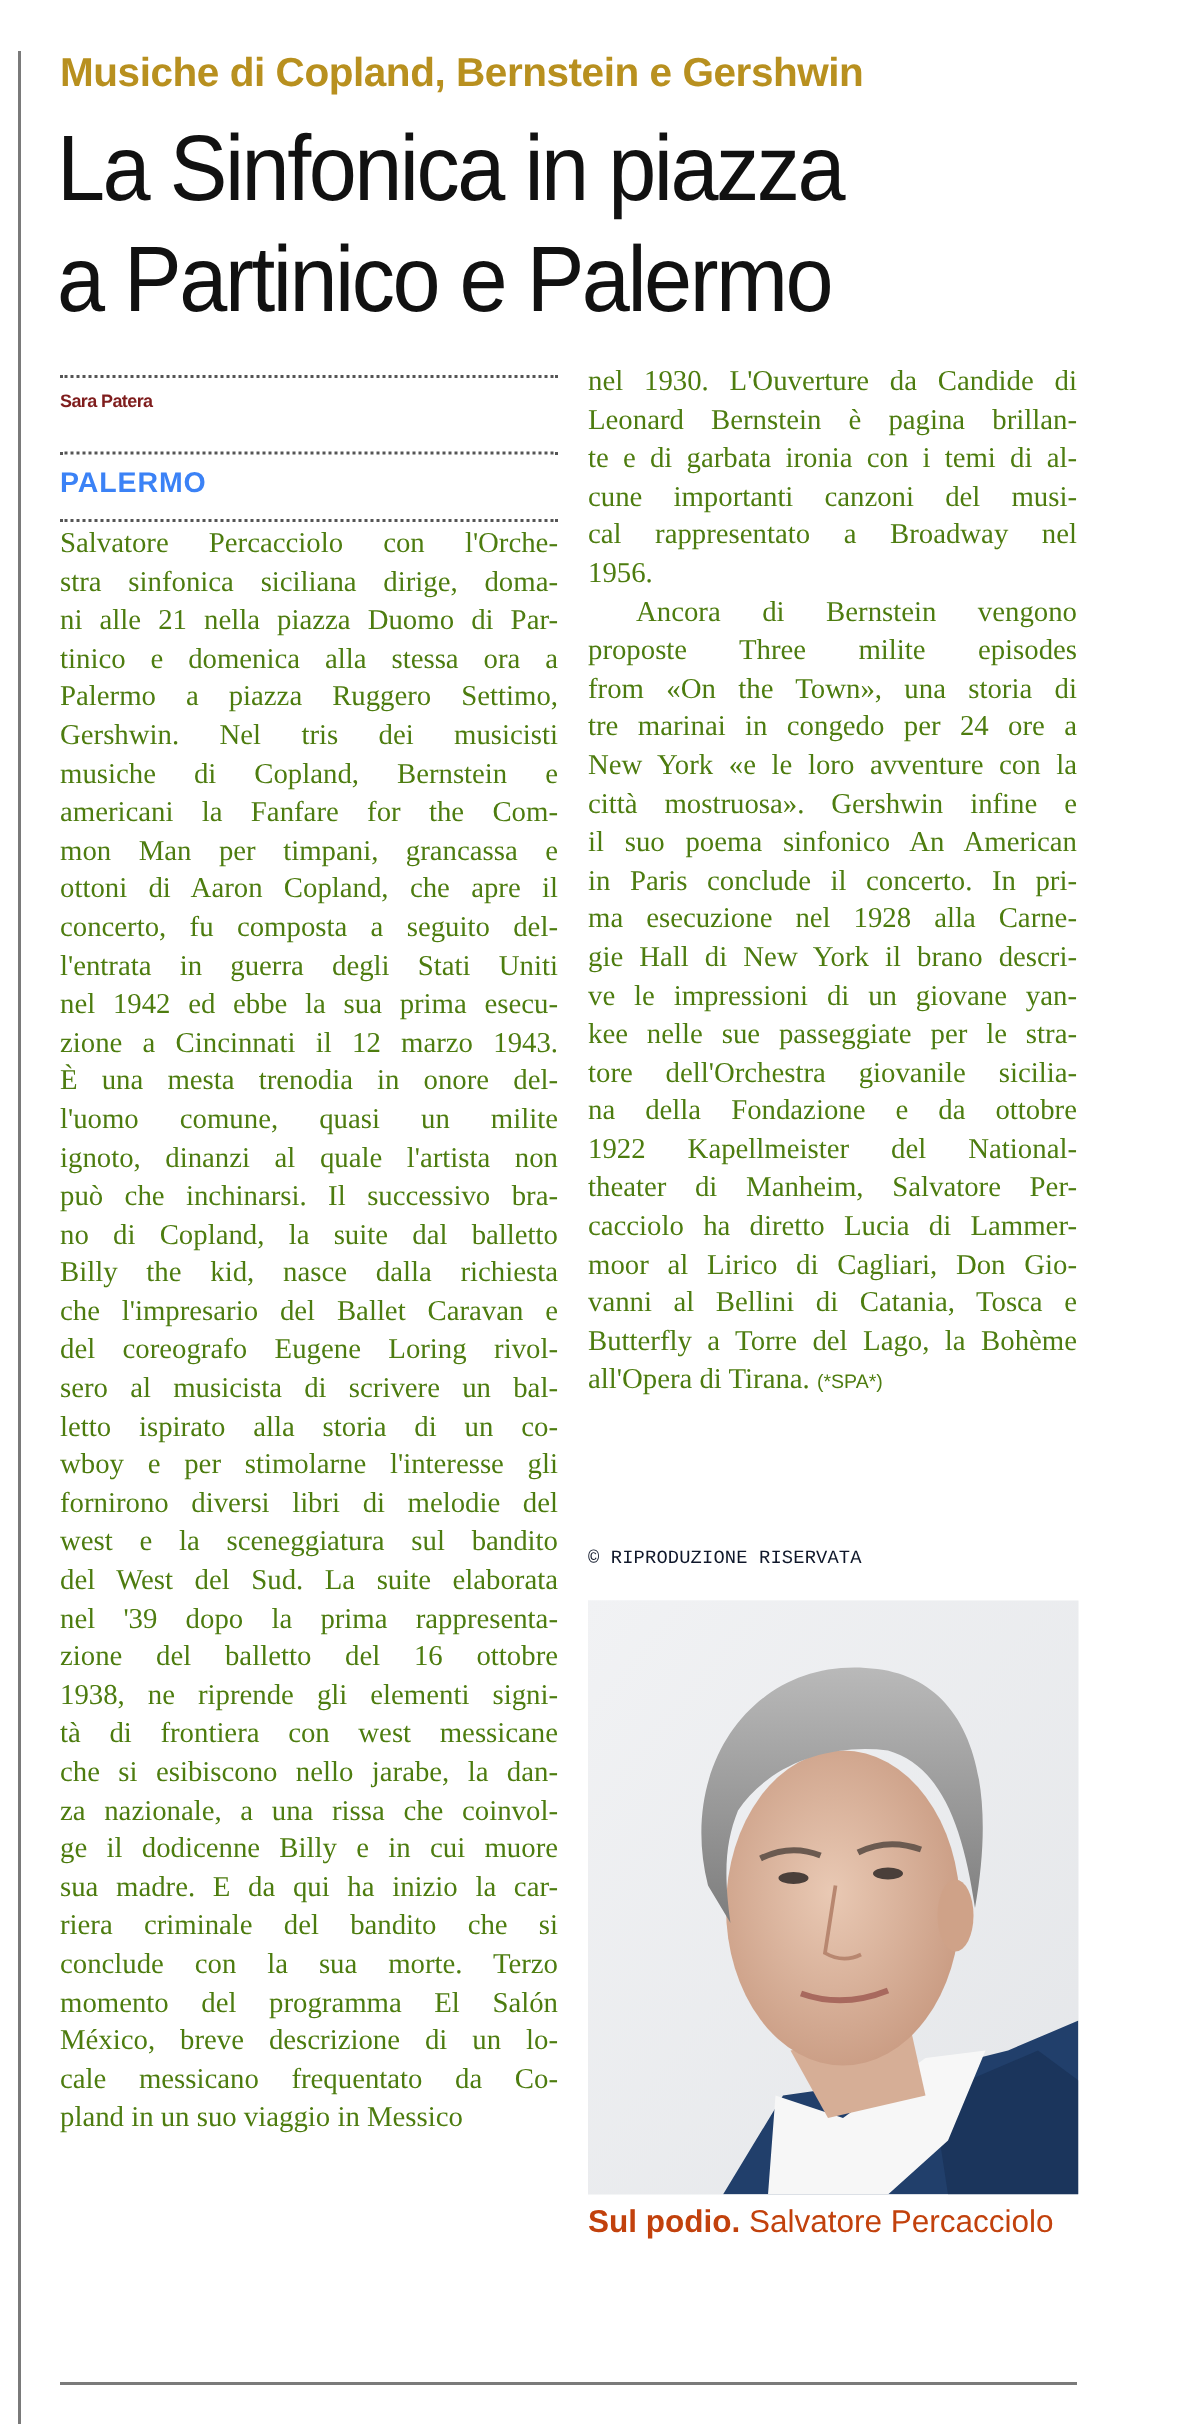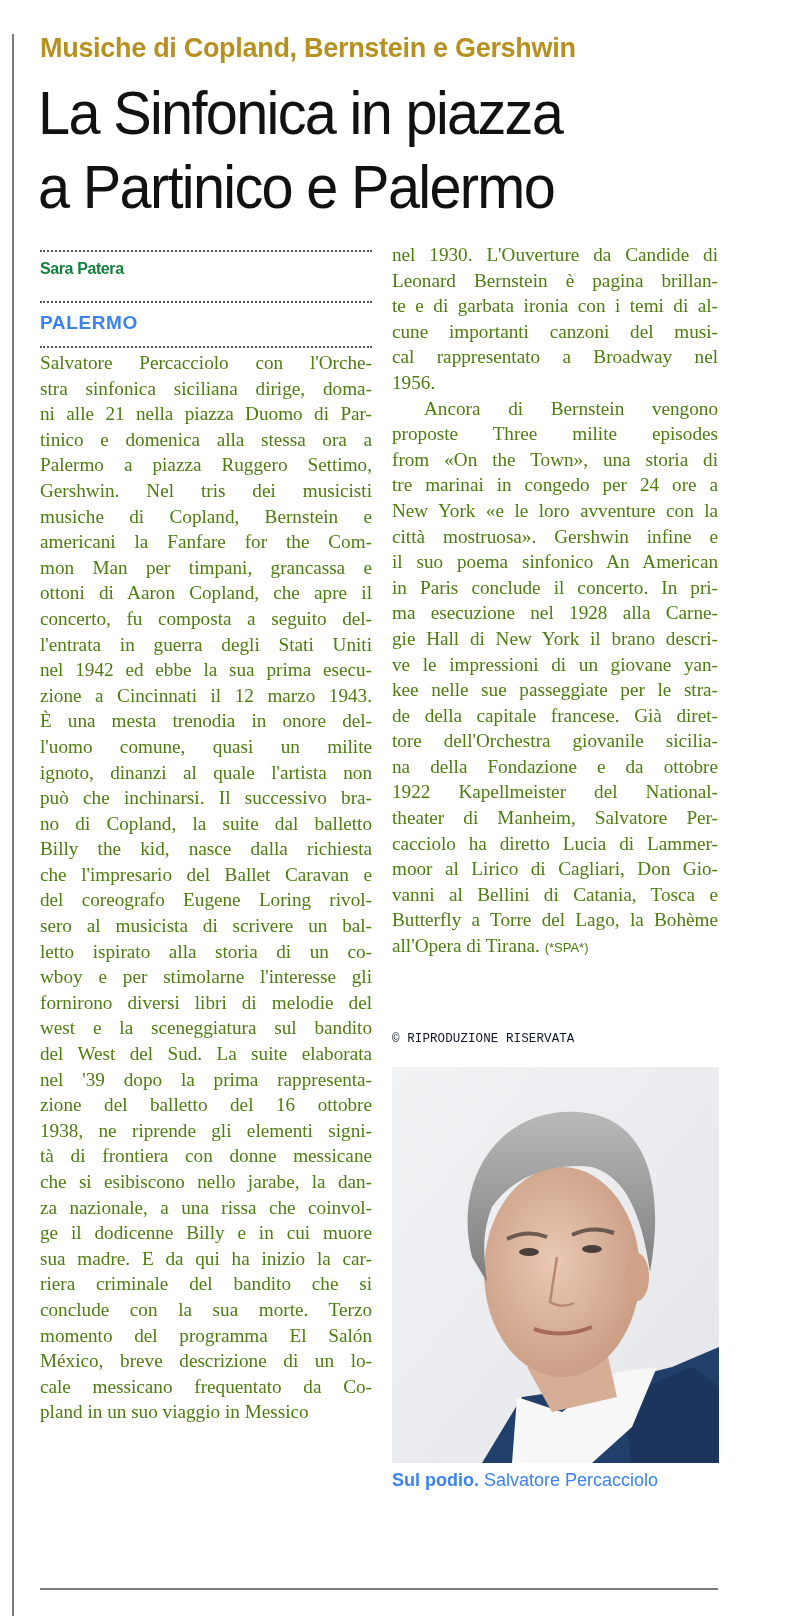--- a/index.html
+++ b/index.html
@@ -14,22 +14,22 @@
   .headline {
     position: absolute; left: 38px; top: 76px; width: 740px;
     font-family: "Liberation Sans", sans-serif; font-weight: normal;
     font-size: 62px; line-height: 74px; letter-spacing: -1.8px; color: #111111;
     transform: scaleX(0.93); transform-origin: left top;
   }
   .headline span { display: block; white-space: nowrap; }
   .dotted { position: absolute; left: 40px; width: 332px; height: 0; border-top: 2px dotted #555; }
   .byline {
     position: absolute; left: 40px; top: 260px;
-    font-family: "Liberation Sans", sans-serif; font-weight: bold; font-size: 16px;
-    color: #15803d; letter-spacing: -0.4px;
+    font-family: "Liberation Sans", sans-serif; font-weight: bold; font-size: 12px;
+    color: #7f1d1d; letter-spacing: -0.4px;
   }
   .dateline {
     position: absolute; left: 40px; top: 312px;
     font-family: "Liberation Sans", sans-serif; font-weight: bold; font-size: 19px;
     color: #3b82f6; letter-spacing: 0.6px;
   }
   .col {
     position: absolute;
     font-family: "Liberation Serif", serif; font-size: 19.2px; line-height: 25.6px;
     color: #4d7c0f; text-align: justify;
@@ -43,21 +43,21 @@
   .copyright {
     position: absolute; left: 392px; top: 1032px;
     font-family: Liberation Mono, monospace; font-size: 12.5px; color: #0f172a; letter-spacing: 0.1px;
   }
   .photo {
     position: absolute; left: 392px; top: 1067px; width: 327px; height: 396px;
     background: #eceef0; overflow: hidden;
   }
   .caption {
     position: absolute; left: 392px; top: 1470px;
-    font-family: "Liberation Sans", sans-serif; font-size: 18px; color: #3b82f6; white-space: nowrap;
+    font-family: "Liberation Sans", sans-serif; font-size: 21px; color: #c2410c; white-space: nowrap;
   }
   .caption b { font-weight: bold; }
   .hrule { position: absolute; left: 40px; top: 1588px; width: 678px; height: 2px; background: #7a7a7a; }
 </style>
 </head>
 <body>
 
 <div class="page">
   <div class="vrule"></div>
 
@@ -99,21 +99,21 @@
       <span class="line"><span>del coreografo Eugene Loring rivol-</span></span>
       <span class="line"><span>sero al musicista di scrivere un bal-</span></span>
       <span class="line"><span>letto ispirato alla storia di un co-</span></span>
       <span class="line"><span>wboy e per stimolarne l'interesse gli</span></span>
       <span class="line"><span>fornirono diversi libri di melodie del</span></span>
       <span class="line"><span>west e la sceneggiatura sul bandito</span></span>
       <span class="line"><span>del West del Sud. La suite elaborata</span></span>
       <span class="line"><span>nel '39 dopo la prima rappresenta-</span></span>
       <span class="line"><span>zione del balletto del 16 ottobre</span></span>
       <span class="line"><span>1938, ne riprende gli elementi signi-</span></span>
-      <span class="line"><span>tà di frontiera con donne messicane</span></span>
+      <span class="line"><span>tà di frontiera con west messicane</span></span>
       <span class="line"><span>che si esibiscono nello jarabe, la dan-</span></span>
       <span class="line"><span>za nazionale, a una rissa che coinvol-</span></span>
       <span class="line"><span>ge il dodicenne Billy e in cui muore</span></span>
       <span class="line"><span>sua madre. E da qui ha inizio la car-</span></span>
       <span class="line"><span>riera criminale del bandito che si</span></span>
       <span class="line"><span>conclude con la sua morte. Terzo</span></span>
       <span class="line"><span>momento del programma El Salón</span></span>
       <span class="line"><span>México, breve descrizione di un lo-</span></span>
       <span class="line"><span>cale messicano frequentato da Co-</span></span>
       <span class="line last"><span>pland in un suo viaggio in Messico</span></span>
@@ -130,21 +130,20 @@
       <span class="line"><span>from «On the Town», una storia di</span></span>
       <span class="line"><span>tre marinai in congedo per 24 ore a</span></span>
       <span class="line"><span>New York «e le loro avventure con la</span></span>
       <span class="line"><span>città mostruosa». Gershwin infine e</span></span>
       <span class="line"><span>il suo poema sinfonico An American</span></span>
       <span class="line"><span>in Paris conclude il concerto. In pri-</span></span>
       <span class="line"><span>ma esecuzione nel 1928 alla Carne-</span></span>
       <span class="line"><span>gie Hall di New York il brano descri-</span></span>
       <span class="line"><span>ve le impressioni di un giovane yan-</span></span>
       <span class="line"><span>kee nelle sue passeggiate per le stra-</span></span>
-      <span class="line"><span>de della capitale francese. Già diret-</span></span>
       <span class="line"><span>tore dell'Orchestra giovanile sicilia-</span></span>
       <span class="line"><span>na della Fondazione e da ottobre</span></span>
       <span class="line"><span>1922 Kapellmeister del National-</span></span>
       <span class="line"><span>theater di Manheim, Salvatore Per-</span></span>
       <span class="line"><span>cacciolo ha diretto Lucia di Lammer-</span></span>
       <span class="line"><span>moor al Lirico di Cagliari, Don Gio-</span></span>
       <span class="line"><span>vanni al Bellini di Catania, Tosca e</span></span>
       <span class="line"><span>Butterfly a Torre del Lago, la Bohème</span></span>
       <span class="line last"><span>all'Opera di Tirana.</span> <span class="spa">(*SPA*)</span></span>
     </div>

